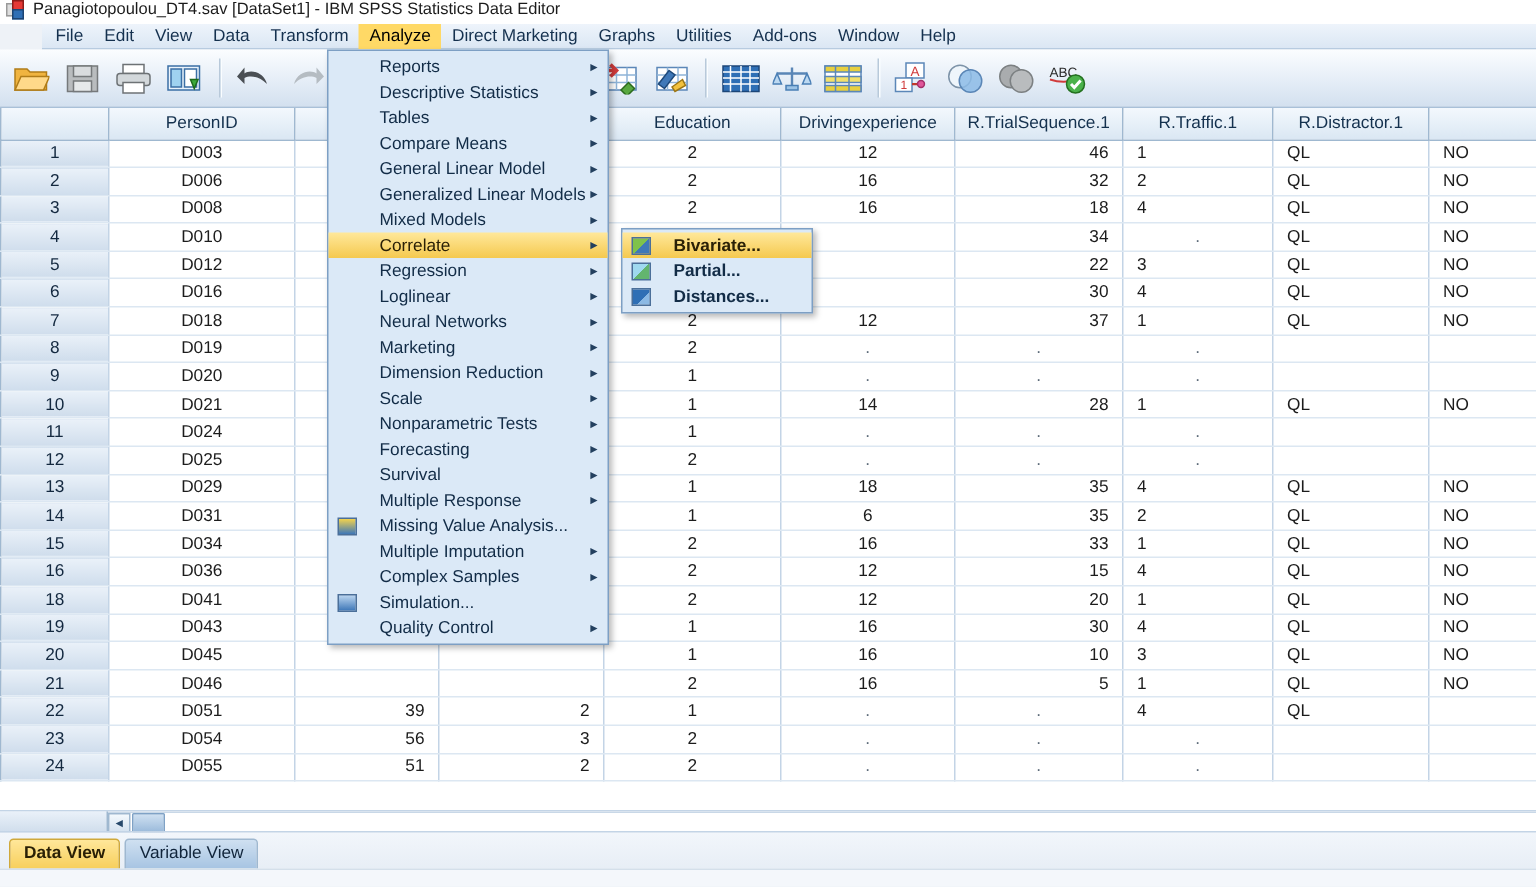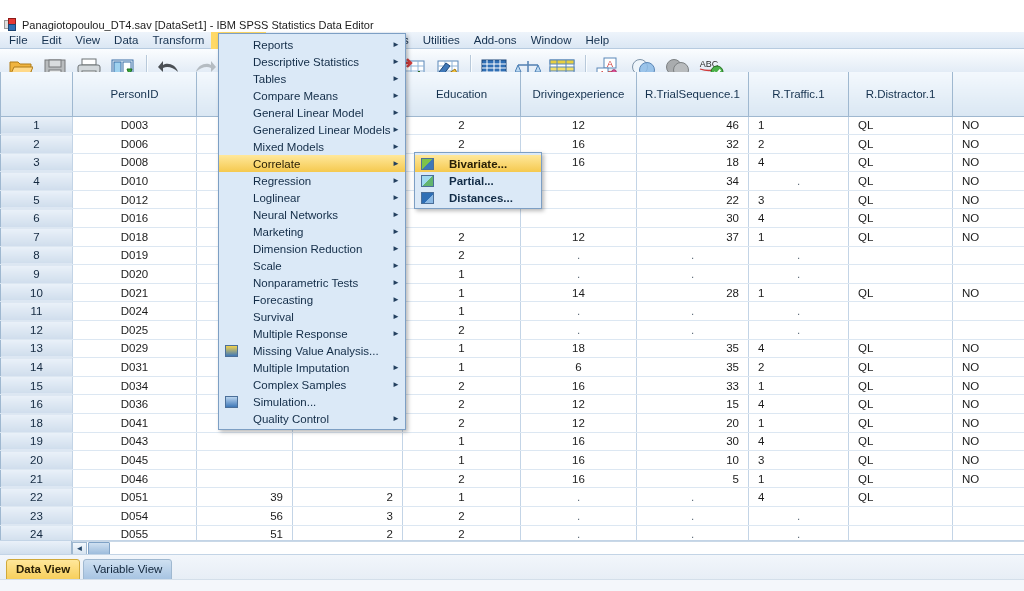--- a/index.html
+++ b/index.html
@@ -8,40 +8,41 @@
     font-family: "Liberation Sans", sans-serif;
     font-size: 11px;
     background:#eef2f7;
     color:#1c1c1c;
     -webkit-font-smoothing: none;
   }
   #app { position:relative; width:1024px; height:591px; }
 
   
   .titlebar {
-    height:32px; background:#ffffff;
-    display:flex; align-items:flex-end; gap:5px;
+    height:16px; background:#ffffff;
+    display:flex; align-items:flex-start; gap:5px;
     padding-left:4px;
     border-bottom:1px solid #ffffff;
   }
   .titlebar .title-text{
     font-size:11px; color:#1b1b1b; white-space:nowrap;
   }
   .app-icon{ width:13px; height:13px; position:relative; flex:0 0 auto;}
   .app-icon .sq1{position:absolute;left:0;top:2px;width:7px;height:9px;background:#dedede;border:1px solid #9a9a9a;}
   .app-icon .sq2{position:absolute;left:4px;top:0;width:8px;height:7px;background:#e53935;border:1px solid #8d1b18;}
   .app-icon .sq3{position:absolute;left:4px;top:6px;width:8px;height:7px;background:#2f6fb5;border:1px solid #1d4472;}
 
   
   .menubar{
     height:17px;
     background:linear-gradient(#eef4fb,#dbe7f4);
     border-bottom:1px solid #b7cbe0;
     display:flex; align-items:center;
     padding-left:2px;
+    margin-left:28px;
   }
   .menubar .mi{
     padding:1px 7px; font-size:11.5px; color:#15314f; white-space:nowrap;
     line-height:15px; cursor:default;
   }
   .menubar .mi.active{
     background:#ffd966; color:#000;
   }
 
   
@@ -68,21 +69,21 @@
   table.grid th, table.grid td{
     border-right:1px solid #c3d4e6;
     border-bottom:1px solid #dce7f2;
     height:18.6px; font-size:11.5px;
     overflow:hidden; white-space:nowrap;
   }
   table.grid th{
     background:linear-gradient(#f3f8fd,#dae7f3);
     border-bottom:1px solid #9fb8d0;
     border-right:1px solid #9fb8d0;
-    height:44px;
+    height:21px;
     text-align:center;
     font-weight:normal;
     color:#14314e;
   }
   th.corner{ width:72px; background:linear-gradient(#e6eef7,#cfdeee); border-left:1px solid #9fb8d0;}
   td.rownum{
     width:72px; text-align:center;
     background:linear-gradient(#eaf1f9,#cfddec);
     border-right:1px solid #9fb8d0;
     border-bottom:1px solid #ffffff;

